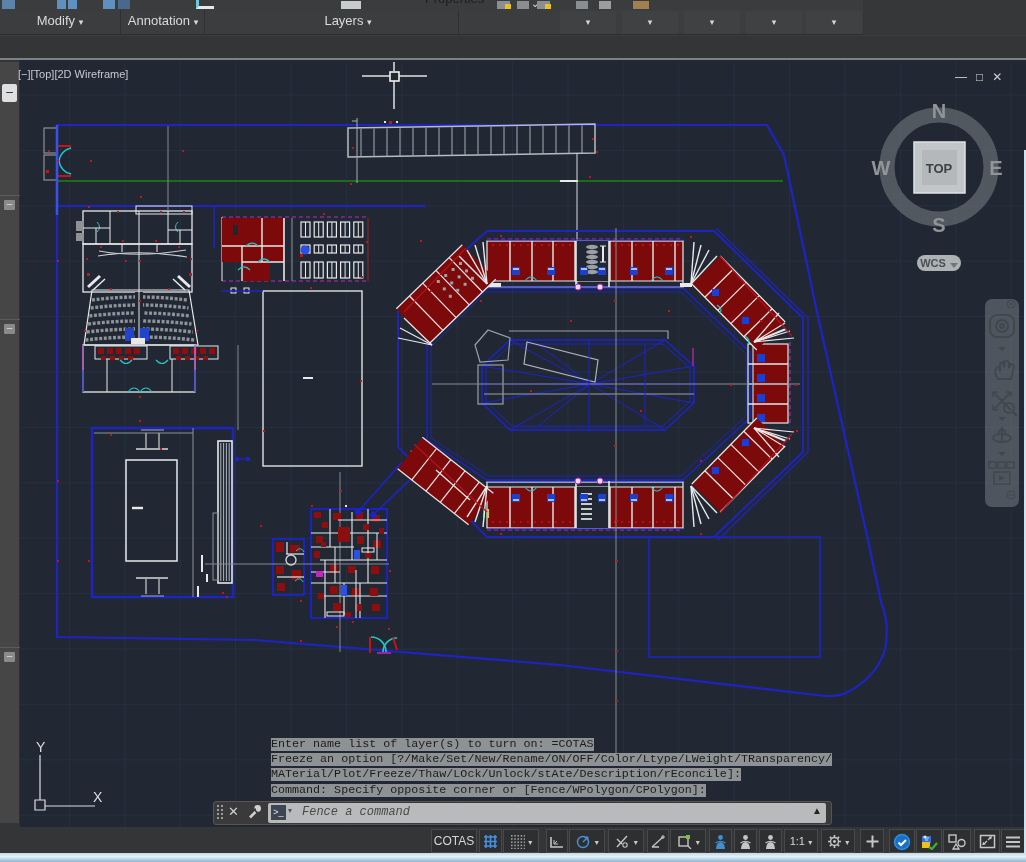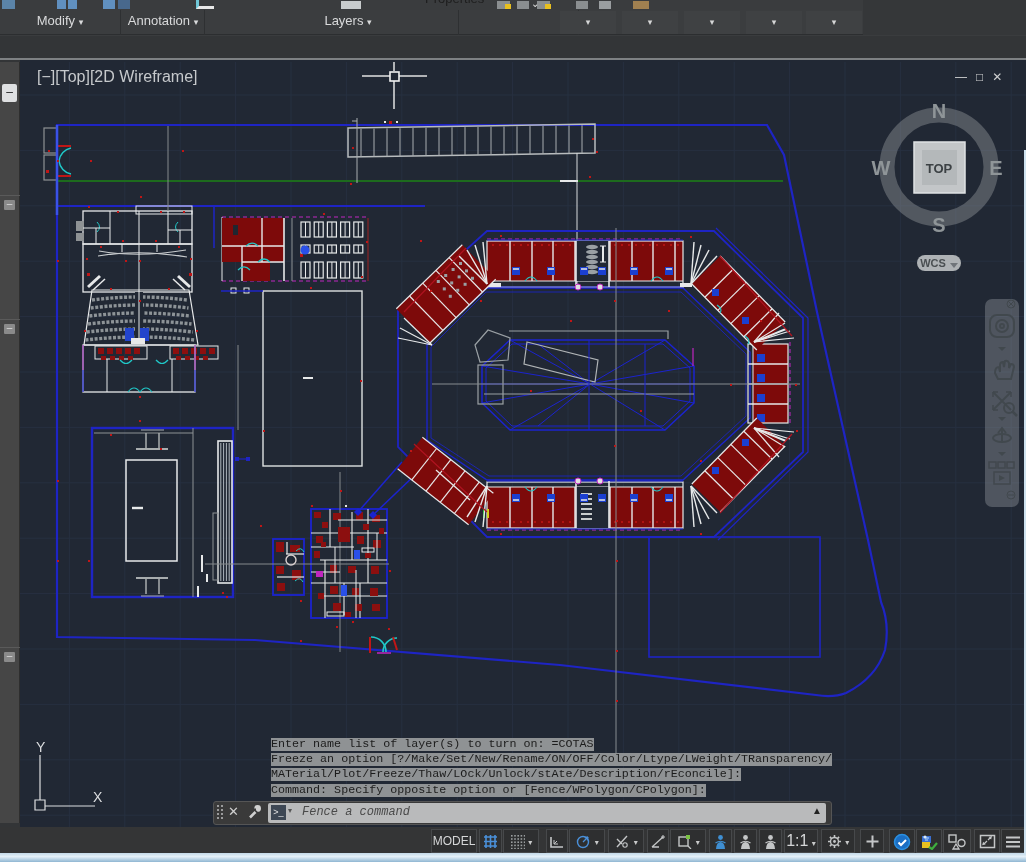--- a/index.html
+++ b/index.html
@@ -658,21 +658,21 @@
 <div class="abs" style="left:0;top:36px;width:1026px;height:22px;background:#333537"></div>
 <div class="abs" style="left:0;top:58px;width:1026px;height:2px;background:#7e8183"></div>
 <div class="abs" style="left:0;top:62px;width:20px;height:761px;background:#464646;border-right:1px solid #2e2e2e"></div>
 <div class="abs" style="left:2px;top:84px;width:15px;height:18px;background:#dfe0e1;border-radius:2px;color:#222;font-size:12px;text-align:center;line-height:16px">–</div>
 <div class="abs" style="left:0;top:195px;width:20px;height:1px;background:#5a5a5a"></div>
 <div class="abs" style="left:4px;top:200px;width:11px;height:10px;background:#8a8a8a;border-radius:1px;color:#ddd;font-size:10px;text-align:center;line-height:8px">–</div>
 <div class="abs" style="left:0;top:319px;width:20px;height:1px;background:#5a5a5a"></div>
 <div class="abs" style="left:4px;top:324px;width:11px;height:10px;background:#8a8a8a;border-radius:1px;color:#ddd;font-size:10px;text-align:center;line-height:8px">–</div>
 <div class="abs" style="left:0;top:647px;width:20px;height:1px;background:#5a5a5a"></div>
 <div class="abs" style="left:4px;top:652px;width:11px;height:10px;background:#8a8a8a;border-radius:1px;color:#ddd;font-size:10px;text-align:center;line-height:8px">–</div>
-<div class="abs" style="left:37px;top:68px;color:#c6c9cc;font-size:16px">[−][Top][2D Wireframe]</div>
+<div class="abs" style="left:18px;top:68px;color:#c6c9cc;font-size:11px">[−][Top][2D Wireframe]</div>
 <div class="abs" style="left:955px;top:70px;width:60px;color:#cfd0d1;font-size:12px;letter-spacing:9px">—□✕</div>
 <svg class="abs" width="1026" height="862" style="left:0;top:0">
     <line x1="362" y1="76" x2="390" y2="76" stroke="#f0f0f0" stroke-width="1.4"></line>
     <line x1="399" y1="76" x2="427" y2="76" stroke="#f0f0f0" stroke-width="1.4"></line>
     <line x1="394" y1="62" x2="394" y2="71" stroke="#f0f0f0" stroke-width="1.4"></line>
     <line x1="394" y1="81" x2="394" y2="109" stroke="#f0f0f0" stroke-width="1.4"></line>
     <rect x="390" y="72" width="9" height="9" fill="none" stroke="#f0f0f0" stroke-width="1.6"></rect>
   </svg>
 <svg class="abs" width="200" height="220" style="left:850px;top:80px">
     <circle cx="89" cy="87" r="52" fill="none" stroke="#8d9296" stroke-width="15" opacity="0.45"></circle>
@@ -718,21 +718,21 @@
     <g stroke="#dcdee0" stroke-width="1.2" fill="none">
       <text x="8" y="24" fill="#dcdee0" stroke="none" font-size="14" font-family="Liberation Sans">Y</text>
       <path d="M12,27 l0,45 M7,72 l10,0 l0,10 l-10,0 Z"></path>
       <path d="M17,78 l50,0"></path>
       <text x="65" y="74" fill="#dcdee0" stroke="none" font-size="14" font-family="Liberation Sans">X</text>
     </g>
   </svg>
 <div class="abs" style="left:271px;top:738px;background:#8f9294;color:#1c1c1c;font-family:&quot;Liberation Mono&quot;,monospace;font-size:11.7px;line-height:13px;white-space:pre">Enter name list of layer(s) to turn on: =COTAS</div>
 <div class="abs" style="left:271px;top:753px;background:#8f9294;color:#1c1c1c;font-family:&quot;Liberation Mono&quot;,monospace;font-size:11.7px;line-height:13px;white-space:pre">Freeze an option [?/Make/Set/New/Rename/ON/OFF/Color/Ltype/LWeight/TRansparency/</div>
 <div class="abs" style="left:271px;top:768px;background:#8f9294;color:#1c1c1c;font-family:&quot;Liberation Mono&quot;,monospace;font-size:11.7px;line-height:13px;white-space:pre">MATerial/Plot/Freeze/Thaw/LOck/Unlock/stAte/Description/rEconcile]:</div>
-<div class="abs" style="left:271px;top:784px;background:#8f9294;color:#1c1c1c;font-family:&quot;Liberation Mono&quot;,monospace;font-size:11.7px;line-height:13px;white-space:pre">Command: Specify opposite option or [Fence/WPolygon/CPolygon]:</div>
+<div class="abs" style="left:271px;top:784px;background:#8f9294;color:#1c1c1c;font-family:&quot;Liberation Mono&quot;,monospace;font-size:11.7px;line-height:13px;white-space:pre">Command: Specify opposite corner or [Fence/WPolygon/CPolygon]:</div>
 <div class="abs" style="left:213px;top:801px;width:619px;height:24px;background:#3a3a3a;border:1px solid #555;border-radius:3px"></div>
 <div class="abs" style="left:217px;top:805px"><svg width="8" height="15">
       <rect x="0" y="0" width="2" height="2" fill="#9a9b9c"></rect>
       <rect x="0" y="4" width="2" height="2" fill="#9a9b9c"></rect>
       <rect x="0" y="8" width="2" height="2" fill="#9a9b9c"></rect>
       <rect x="0" y="12" width="2" height="2" fill="#9a9b9c"></rect>
       <rect x="4" y="0" width="2" height="2" fill="#9a9b9c"></rect>
       <rect x="4" y="4" width="2" height="2" fill="#9a9b9c"></rect>
       <rect x="4" y="8" width="2" height="2" fill="#9a9b9c"></rect>
       <rect x="4" y="12" width="2" height="2" fill="#9a9b9c"></rect>
@@ -741,21 +741,21 @@
 <div class="abs" style="left:247px;top:804px"><svg width="15" height="16" viewBox="0 0 15 16">
       <path d="M3,13.5 L8.5,8" stroke="#d0d0d0" stroke-width="2.6"></path>
       <path d="M7.2,4.4 a3.4,3.4 0 1 1 3.4,3.4 l-1.6,-1.6 0,-1.8 1.8,0 Z" fill="#d0d0d0"></path>
     </svg></div>
 <div class="abs" style="left:268px;top:803px;width:558px;height:20px;background:#b9babb;border-radius:2px"></div>
 <div class="abs" style="left:271px;top:805px;width:15px;height:15px;background:#3d4754;color:#e8e8e8;font-size:9px;text-align:center;line-height:15px">&gt;_</div>
 <div class="abs" style="left:288px;top:806px;color:#555;font-size:8px">▾</div>
 <div class="abs" style="left:302px;top:805px;color:#4a4a4a;font-style:italic;font-family:&quot;Liberation Mono&quot;,monospace;font-size:12px">Fence a command</div>
 <div class="abs" style="left:812px;top:805px;color:#222;font-size:10px">▲</div>
 <div class="abs" style="left:0;top:827px;width:1026px;height:28px;background:#343536"></div>
-<div class="abs" style="left:431px;top:829px;width:46px;height:24px;border:1px solid #47494b;background:#2e2f30;color:#d5d6d7;text-align:center;font-size:12px;line-height:22px">MODEL</div>
+<div class="abs" style="left:431px;top:829px;width:46px;height:24px;border:1px solid #47494b;background:#2e2f30;color:#d5d6d7;text-align:center;font-size:12px;line-height:22px">COTAS</div>
 <div class="abs" style="left:479px;top:829px;width:23px;height:24px;border:1px solid #47494b;background:#2e2f30;color:#d5d6d7;text-align:center;font-size:12px;line-height:22px"><svg width="15" height="15" style="vertical-align:middle" viewBox="0 0 15 15">
       <g stroke="#4a90d9" stroke-width="1.6">
         <path d="M1,3 h13 M1,7.5 h13 M1,12 h13 M3,1 v13 M7.5,1 v13 M12,1 v13"></path>
       </g>
     </svg></div>
 <div class="abs" style="left:503px;top:829px;width:36px;height:24px;border:1px solid #47494b;background:#2e2f30;color:#d5d6d7;text-align:center;font-size:12px;line-height:22px"><svg width="15" height="15" style="vertical-align:middle" viewBox="0 0 15 15">
       <g fill="#9a9e9f">
         <rect x="1.0" y="1.0" width="1.6" height="1.6"></rect>
         <rect x="1.0" y="4.2" width="1.6" height="1.6"></rect>
         <rect x="1.0" y="7.4" width="1.6" height="1.6"></rect>
@@ -812,21 +812,21 @@
 <div class="abs" style="left:734px;top:829px;width:23px;height:24px;border:1px solid #47494b;background:#2e2f30;color:#d5d6d7;text-align:center;font-size:12px;line-height:22px"><svg width="13" height="16" style="vertical-align:middle" viewBox="0 0 13 16">
       <circle cx="6.5" cy="3.5" r="2.4" fill="#c4c6c7"></circle>
       <path d="M2,15 q0.5,-7 4.5,-7 q4,0 4.5,7 Z" fill="#c4c6c7"></path>
       <path d="M1.5,9 q5,-3.5 10,0" stroke="#c4c6c7" stroke-width="1.2" fill="none"></path>
     </svg></div>
 <div class="abs" style="left:759px;top:829px;width:23px;height:24px;border:1px solid #47494b;background:#2e2f30;color:#d5d6d7;text-align:center;font-size:12px;line-height:22px"><svg width="13" height="16" style="vertical-align:middle" viewBox="0 0 13 16">
       <circle cx="6.5" cy="3.5" r="2.4" fill="#c4c6c7"></circle>
       <path d="M2,15 q0.5,-7 4.5,-7 q4,0 4.5,7 Z" fill="#c4c6c7"></path>
       <path d="M1.5,9 q5,-3.5 10,0" stroke="#c4c6c7" stroke-width="1.2" fill="none"></path>
     </svg></div>
-<div class="abs" style="left:784px;top:829px;width:34px;height:24px;border:1px solid #47494b;background:#2e2f30;color:#d5d6d7;text-align:center;font-size:12px;line-height:22px"><span style="font-size:16px">1:1</span> <span style="font-size:8px;color:#c8c9ca">▾</span></div>
+<div class="abs" style="left:784px;top:829px;width:34px;height:24px;border:1px solid #47494b;background:#2e2f30;color:#d5d6d7;text-align:center;font-size:12px;line-height:22px"><span style="font-size:11px">1:1</span> <span style="font-size:8px;color:#c8c9ca">▾</span></div>
 <div class="abs" style="left:821px;top:829px;width:34px;height:24px;border:1px solid #47494b;background:#2e2f30;color:#d5d6d7;text-align:center;font-size:12px;line-height:22px"><svg width="15" height="15" style="vertical-align:middle" viewBox="0 0 15 15">
       <circle cx="7.5" cy="7.5" r="4" stroke="#c4c6c7" stroke-width="1.4" fill="none"></circle>
       <circle cx="7.5" cy="7.5" r="1.4" fill="#c4c6c7"></circle>
       <g stroke="#c4c6c7" stroke-width="1.6">
         <path d="M7.5,1 v2.4 M7.5,11.6 v2.4 M1,7.5 h2.4 M11.6,7.5 h2.4 M2.9,2.9 l1.7,1.7 M10.4,10.4 l1.7,1.7 M12.1,2.9 l-1.7,1.7 M4.6,10.4 l-1.7,1.7"></path>
       </g>
     </svg> <span style="font-size:8px;color:#c8c9ca">▾</span></div>
 <div class="abs" style="left:860px;top:829px;width:24px;height:24px;border:1px solid #47494b;background:#2e2f30;color:#d5d6d7;text-align:center;font-size:12px;line-height:22px"><svg width="15" height="15" style="vertical-align:middle" viewBox="0 0 15 15">
       <path d="M7.5,1.5 V13.5 M1.5,7.5 H13.5" stroke="#c4c6c7" stroke-width="2"></path>
     </svg></div>

